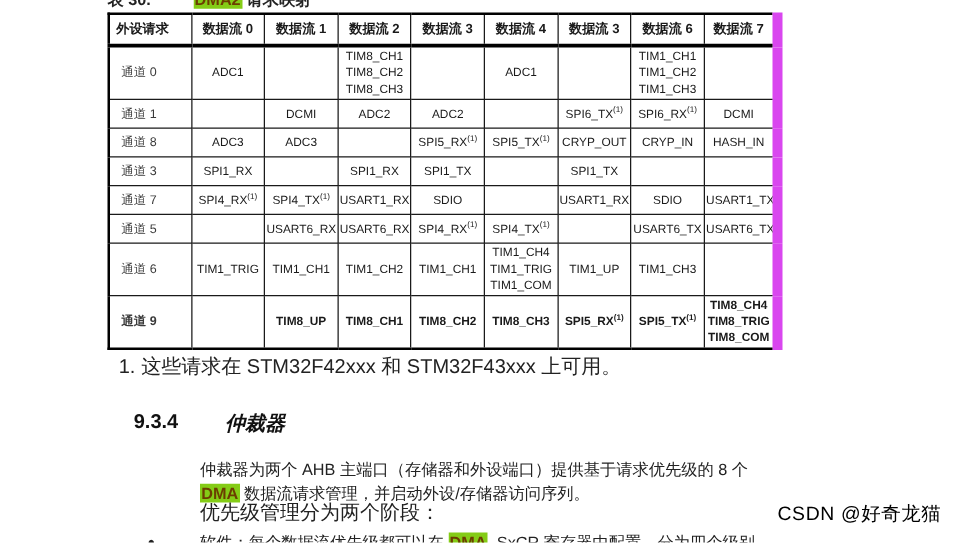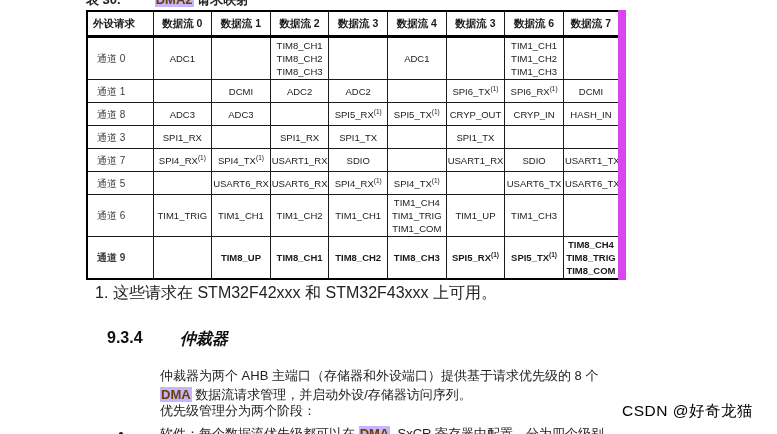--- a/index.html
+++ b/index.html
@@ -7,21 +7,21 @@
     width:777px;height:434px;overflow:hidden;position:relative;
     background:#ffffff;color:#1a1a1a;
     font-family:"Liberation Sans","DejaVu Sans",sans-serif;
   }
   
   .table-title{
     position:absolute;left:86px;top:-9px;font-size:13px;font-weight:bold;
     white-space:nowrap;color:#222;
   }
   .table-title .num{margin-right:34px;}
-  .hl{background:#c4b5fd;color:#6b3e00;padding:0 1px;font-weight:bold;}
+  .hl{background:#84cc16;color:#6b3e00;padding:0 1px;font-weight:bold;}
   
   .tbl-wrap{position:absolute;left:86px;top:10px;}
   table.dma{
     border-collapse:collapse;table-layout:fixed;width:540px;
     font-size:9.5px;color:#1a1a1a;
   }
   table.dma td,table.dma th{
     border:1px solid #1a1a1a;text-align:center;vertical-align:middle;
     padding:1px 1px;line-height:13px;height:20px;overflow:hidden;
   }
@@ -39,21 +39,21 @@
   table.dma sup{font-size:6.5px;line-height:0;}
   col.c0{width:66px;}
   
   .footnote{position:absolute;left:95px;top:283px;font-size:16px;color:#222;}
   .footnote .fn-num{display:inline-block;width:18px;}
   
   .section-head{position:absolute;left:87px;top:329px;font-size:16px;font-weight:bold;color:#111;margin-left:20px;}
   .section-head .sec-title{position:absolute;left:73px;top:0;white-space:nowrap;font-style:italic;}
   
   .para1{position:absolute;left:160px;top:366px;width:468px;font-size:13px;line-height:19px;color:#222;}
-  .para2{position:absolute;left:160px;top:401px;width:468px;font-size:13px;line-height:19px;color:#222;}
+  .para2{position:absolute;left:160px;top:401px;width:468px;font-size:16px;line-height:19px;color:#222;}
   .bullet-line{position:absolute;left:118px;top:424px;width:540px;font-size:13px;line-height:19px;color:#222;white-space:nowrap;}
   .bullet-line .bullet{display:inline-block;width:42px;font-size:10px;vertical-align:1px;}
   
   .watermark{
     position:absolute;left:622px;top:401px;font-size:15.5px;color:#000000;
     white-space:nowrap;letter-spacing:0.5px;
   }
 </style>
 </head>
 <body>

